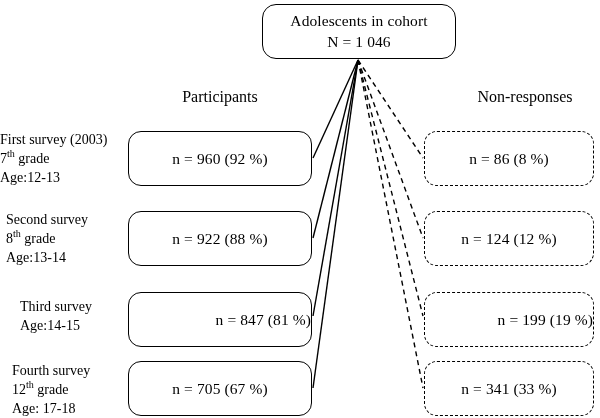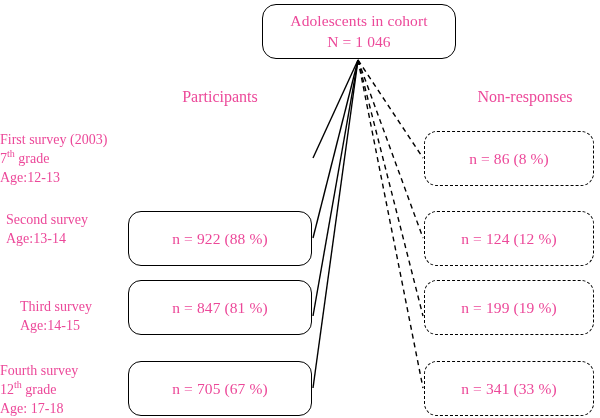--- a/index.html
+++ b/index.html
@@ -6,21 +6,21 @@
     margin: 0;
     padding: 0;
     background: #ffffff;
   }
   #flowchart {
     position: relative;
     width: 600px;
     height: 418px;
     background: #ffffff;
     font-family: "Liberation Serif", "DejaVu Serif", serif;
-    color: #ec4899;
+    color: #000000;
     overflow: hidden;
   }
   #connector-layer {
     position: absolute;
     left: 0;
     top: 0;
     width: 600px;
     height: 418px;
     pointer-events: none;
   }
@@ -66,21 +66,21 @@
     height: 55px;
   }
   .nonresponse-node {
     left: 424px;
     width: 170px;
     height: 55px;
   }
 
   .row-0 { top: 131px; }
   .row-1 { top: 211px; }
-  .row-2 { top: 280px; }
+  .row-2 { top: 292px; justify-content: flex-end; }
   .row-3 { top: 361px; }
 
   
   .column-header {
     position: absolute;
     font-size: 16px;
     text-align: center;
     white-space: nowrap;
   }
   #header-participants {
@@ -108,21 +108,21 @@
     white-space: nowrap;
   }
   .row-label sup {
     font-size: 0.72em;
     vertical-align: super;
     line-height: 0;
   }
   #label-row-0 { top: 131px; }
   #label-row-1 { top: 211px; padding-left: 6px; }
   #label-row-2 { top: 298px; padding-left: 20px; }
-  #label-row-3 { top: 362px; }
+  #label-row-3 { top: 362px; padding-left: 12px; }
 </style>
 </head>
 <body>
 
 <div id="flowchart">
 
   <svg id="connector-layer" viewBox="0 0 600 418" width="600" height="418">
 
     <g fill="none" stroke="#000000" stroke-width="1.4">
       <line x1="358" y1="60" x2="313" y2="158"></line>
@@ -148,34 +148,38 @@
   <div class="column-header" id="header-nonresponses">Non-responses</div>
 
   <div class="row-label" id="label-row-0">
     <span class="line">First survey (2003)</span>
     <span class="line"><span>7</span><sup>th</sup><span> grade</span></span>
     <span class="line">Age:12-13</span>
   </div>
 
   <div class="row-label" id="label-row-1">
     <span class="line">Second survey</span>
+    <span class="line"><span>8</span><sup>th</sup><span> grade</span></span>
     <span class="line">Age:13-14</span>
   </div>
 
   <div class="row-label" id="label-row-2">
     <span class="line">Third survey</span>
     <span class="line">Age:14-15</span>
   </div>
 
   <div class="row-label" id="label-row-3">
     <span class="line">Fourth survey</span>
     <span class="line"><span>12</span><sup>th</sup><span> grade</span></span>
     <span class="line">Age: 17-18</span>
   </div>
 
+  <div class="node participant-node row-0">
+    <span class="node-text">n = 960 (92 %)</span>
+  </div>
   <div class="node participant-node row-1">
     <span class="node-text">n = 922 (88 %)</span>
   </div>
   <div class="node participant-node row-2">
     <span class="node-text">n = 847 (81 %)</span>
   </div>
   <div class="node participant-node row-3">
     <span class="node-text">n = 705 (67 %)</span>
   </div>
 

